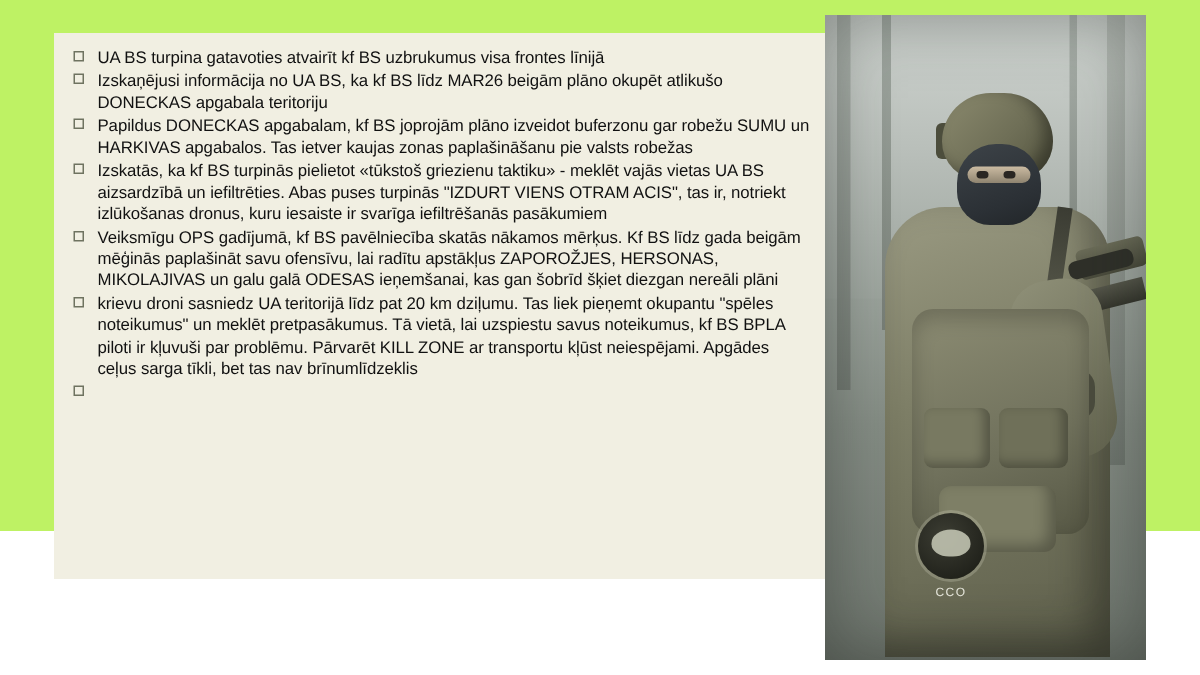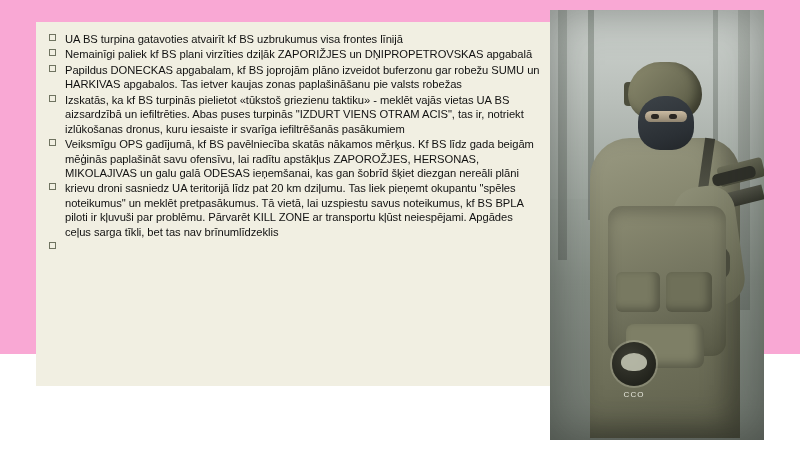--- a/index.html
+++ b/index.html
@@ -9,21 +9,21 @@
   body {
     width: 800px;
     height: 450px;
     overflow: hidden;
     font-family: "Liberation Sans", sans-serif;
   }
   .slide {
     position: relative;
     width: 800px;
     height: 354px;
-    background: #f9a8d4;
+    background: #bef264;
     box-sizing: border-box;
     padding-left: 12px;
   }
   
   .panel {
     position: absolute;
     left: 36px;
     top: 22px;
     width: 514px;
     height: 364px;
@@ -194,24 +194,21 @@
 <div class="slide">
 
   <div class="panel">
     <ul class="bullets">
       <li>
         <span class="marker"></span>
         <span>UA BS turpina gatavoties atvairīt kf BS uzbrukumus visa frontes līnijā</span>
       </li>
       <li>
         <span class="marker"></span>
-      </li>
-      <li>
-        <span class="marker"></span>
-        <span>Nemainīgi paliek kf BS plani virzīties dziļāk ZAPORIŽJES un DŅIPROPETROVSKAS apgabalā</span>
+        <span>Izskaņējusi informācija no UA BS, ka kf BS līdz MAR26 beigām plāno okupēt atlikušo DONECKAS apgabala teritoriju</span>
       </li>
       <li>
         <span class="marker"></span>
         <span>Papildus DONECKAS apgabalam, kf BS joprojām plāno izveidot buferzonu gar robežu SUMU un HARKIVAS apgabalos. Tas ietver kaujas zonas paplašināšanu pie valsts robežas</span>
       </li>
       <li>
         <span class="marker"></span>
         <span>Izskatās, ka kf BS turpinās pielietot «tūkstoš griezienu taktiku» - meklēt vajās vietas UA BS aizsardzībā un iefiltrēties. Abas puses turpinās "IZDURT VIENS OTRAM ACIS", tas ir, notriekt izlūkošanas dronus, kuru iesaiste ir svarīga iefiltrēšanās pasākumiem</span>
       </li>
       <li>

